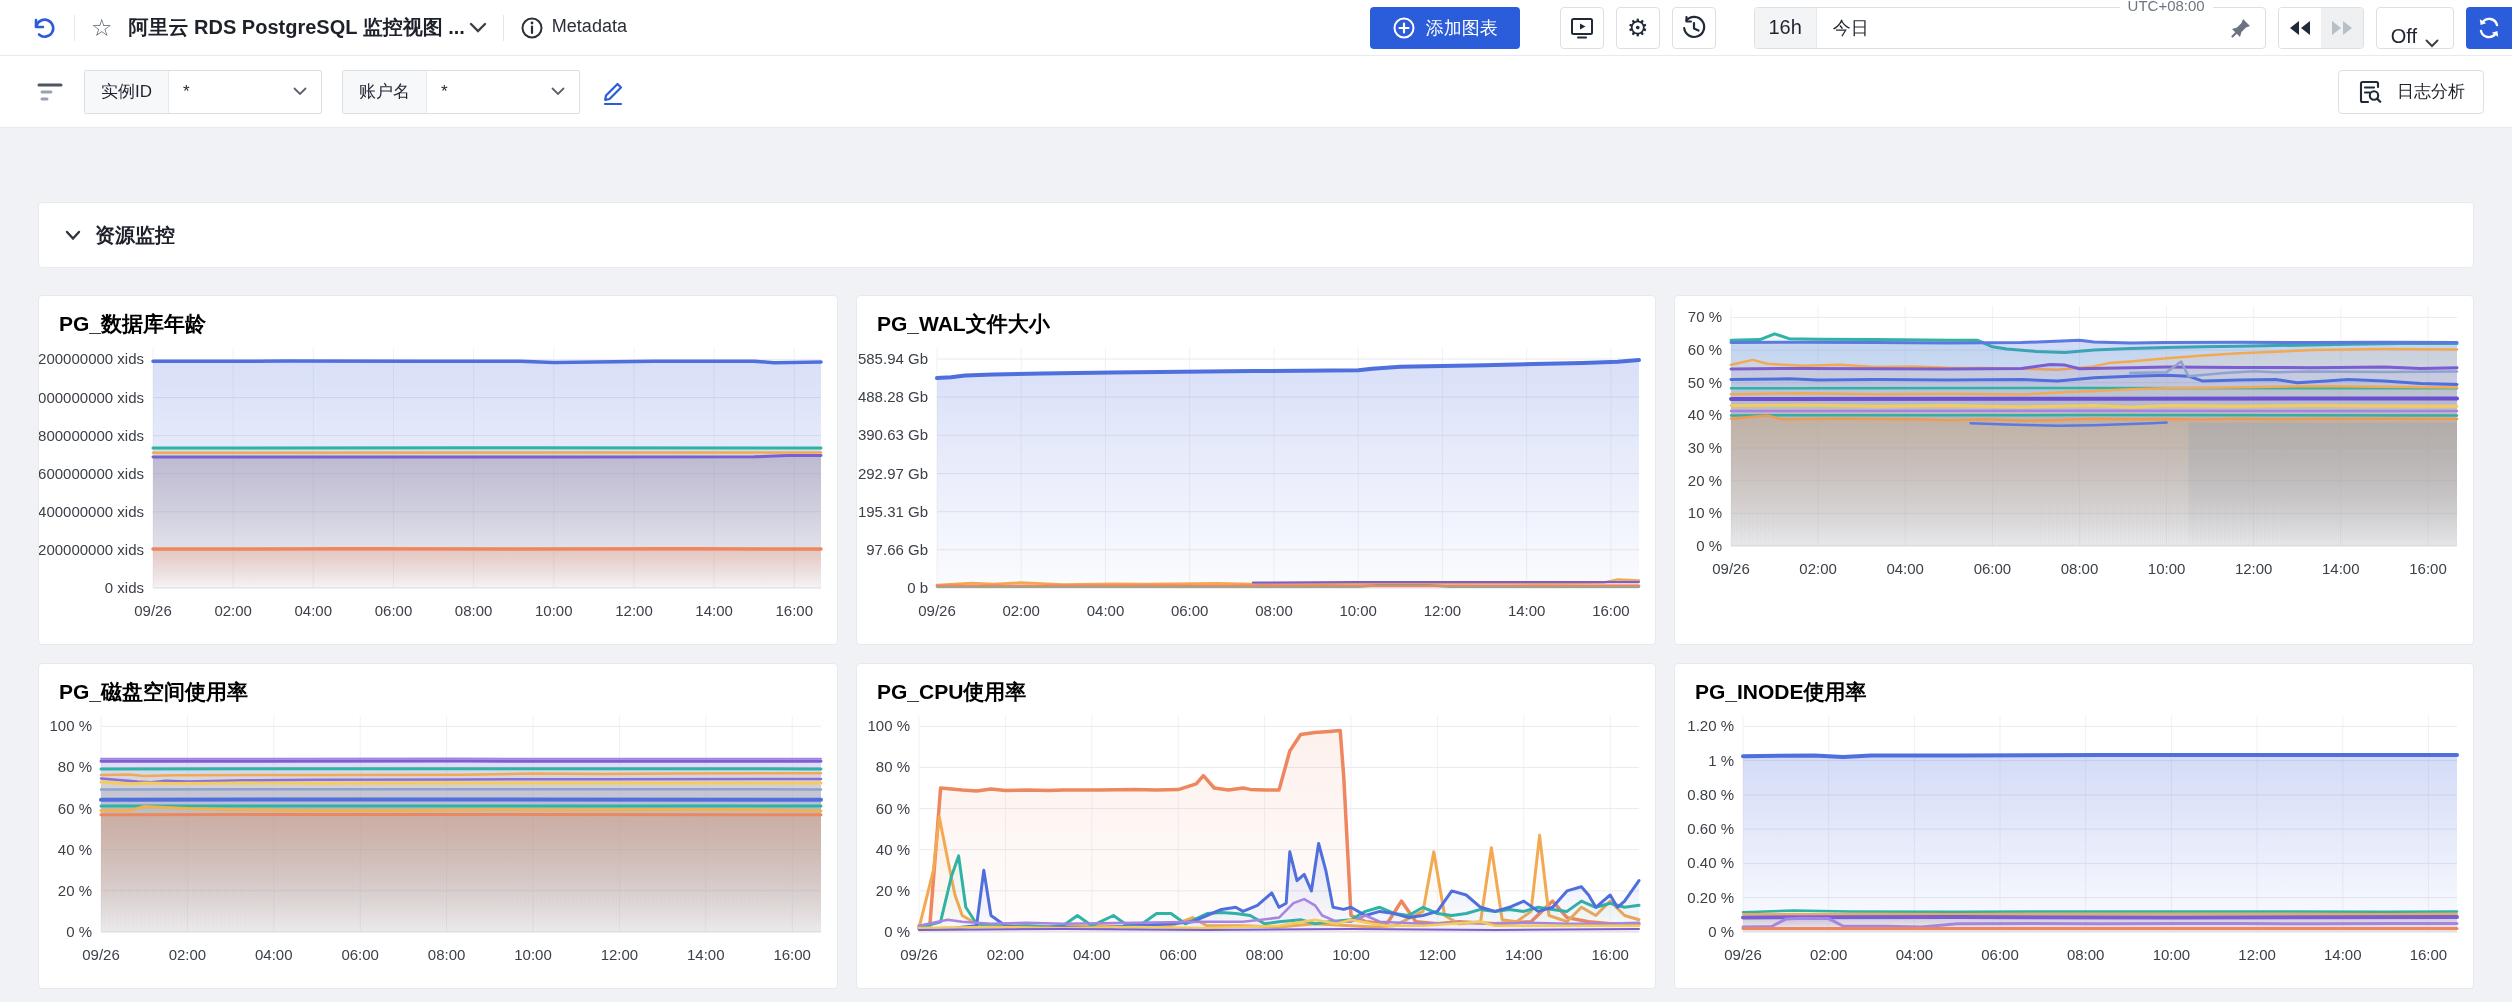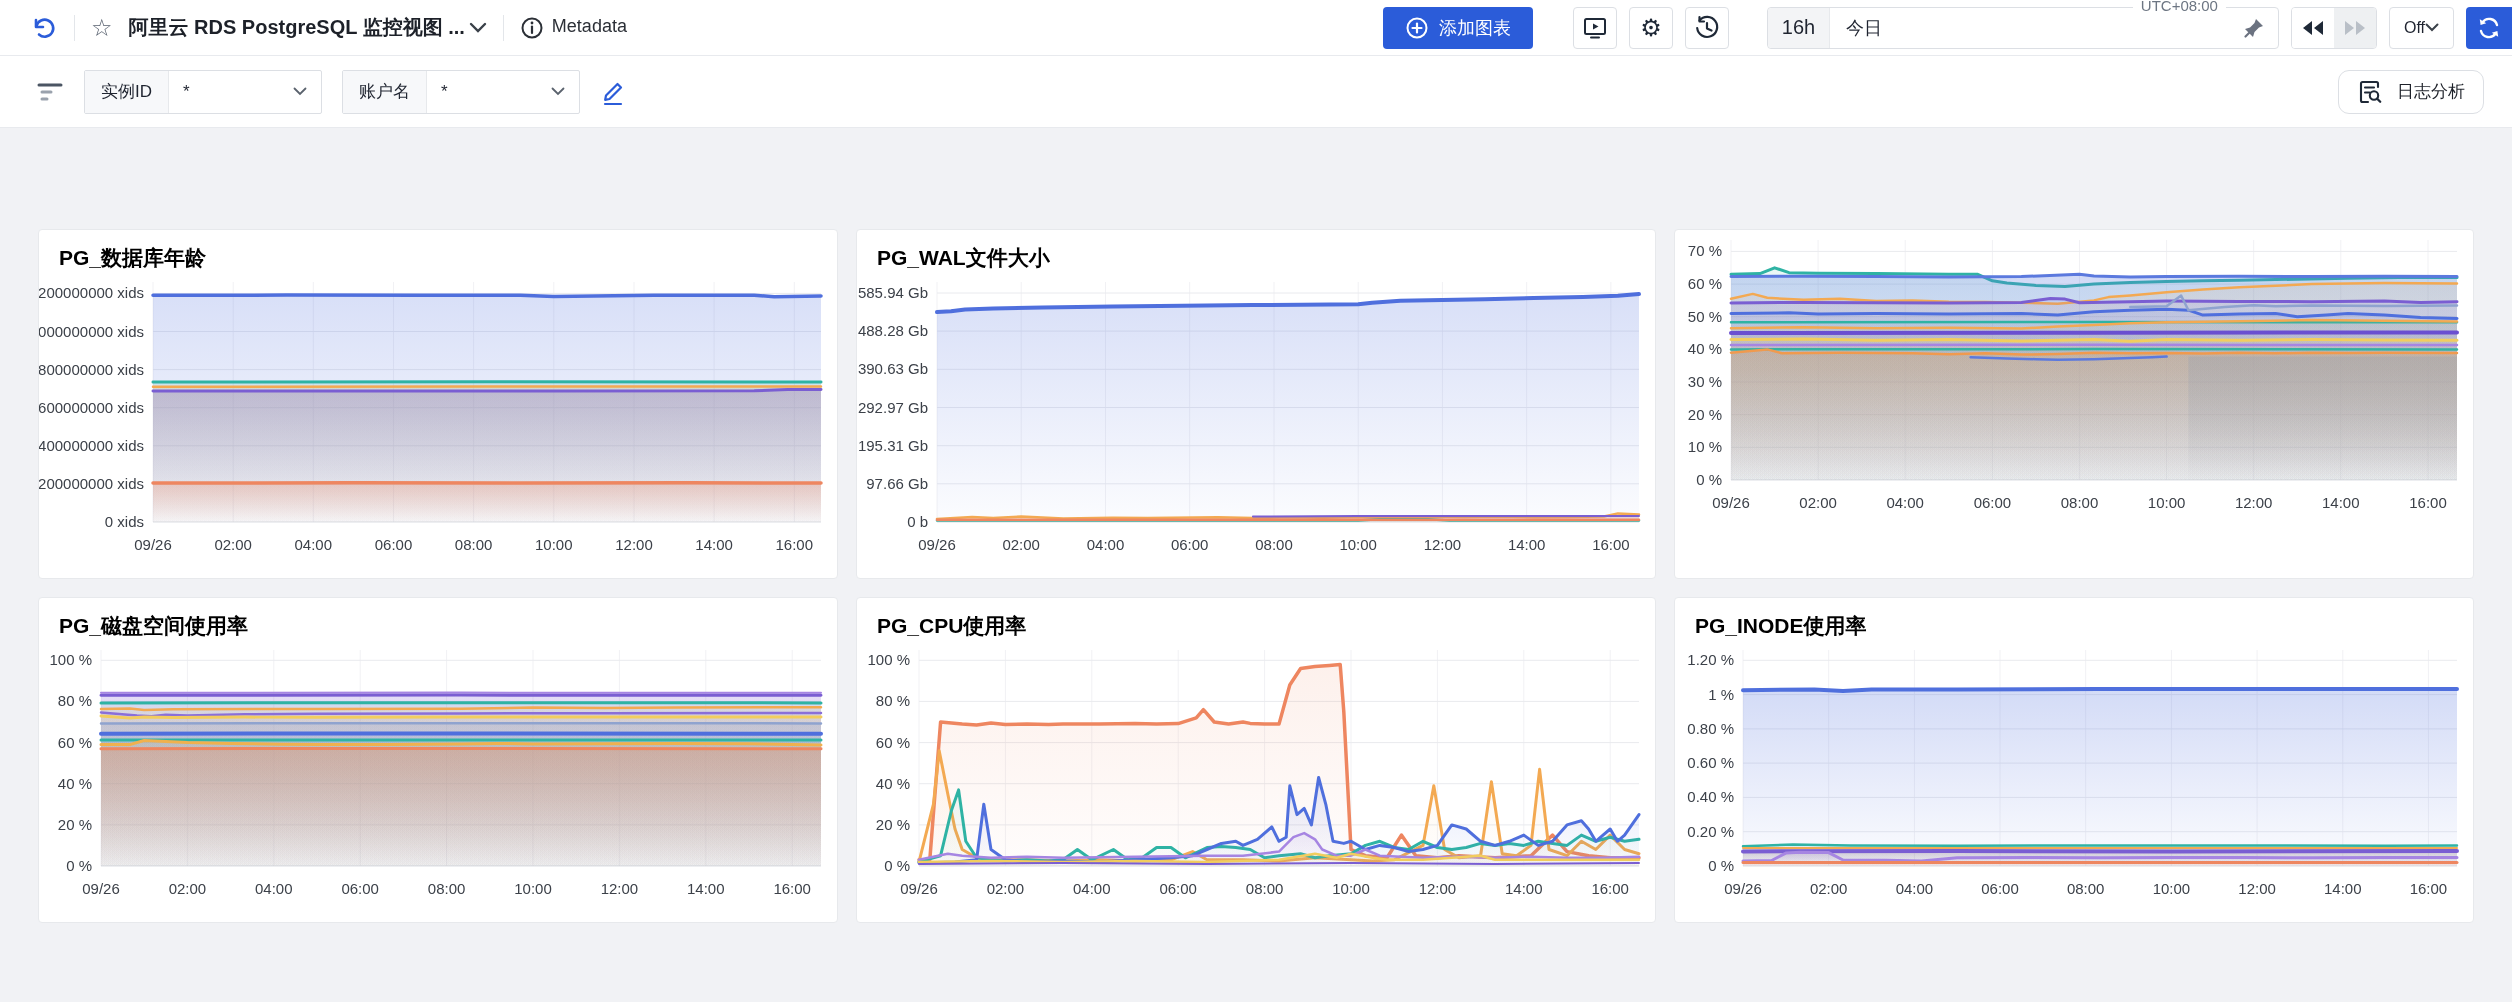--- a/index.html
+++ b/index.html
@@ -35,32 +35,32 @@
   }
   .time-chip { width:62px; align-self:stretch; background:#f3f4f6; border-right:1px solid #e7e9ec;
     display:flex; align-items:center; justify-content:center; font-size:20px; color:#1f2430; border-radius:4px 0 0 4px; cursor:pointer; }
   .time-label { padding:0 16px; font-size:18px; color:#1f2430; flex:1 1 auto; cursor:pointer; }
   .tz-legend { position:absolute; top:-11px; right:52px; background:#fff; padding:0 8px; font-size:15px; color:#6d7683; }
   .pin-wrap { padding-right:12px; display:flex; align-items:center; cursor:pointer; }
   .step-group { height:42px; border:1px solid #dcdfe4; border-radius:4px; display:flex; overflow:hidden; }
   .step-btn { width:42px; display:flex; align-items:center; justify-content:center; cursor:pointer; background:#fff; border:none; }
   .step-btn.disabled { background:#eef0f2; cursor:default; }
   .off-btn { height:42px; border:1px solid #dcdfe4; border-radius:4px; background:#fff; padding:0 14px;
-    display:flex; align-items:center; font-size:16px; color:#1f2430; cursor:pointer; }
+    display:flex; align-items:flex-end; gap:8px; font-size:20px; color:#1f2430; cursor:pointer; }
   .refresh-btn { width:46px; height:42px; background:#2b5cd9; border:none; border-radius:4px 0 0 4px;
     display:flex; align-items:center; justify-content:center; cursor:pointer; }
   
   .filterbar {
     height:72px; background:#fff; border-bottom:1px solid #e8eaee;
     display:flex; align-items:center; gap:20px; padding:0 28px 0 36px;
   }
   .sel-group { height:44px; border:1px solid #dcdfe4; border-radius:2px; display:flex; align-items:stretch; background:#fff; }
   .sel-label { background:#f7f8fa; border-right:1px solid #e7e9ec; display:flex; align-items:center; padding:4px 16px; font-size:17px; color:#1f2430; }
   .sel-value { width:152px; display:flex; align-items:center; justify-content:space-between; padding:0 14px; font-size:17px; color:#1f2430; cursor:pointer; }
-  .log-btn { margin-left:auto; height:44px; border:1px solid #dcdfe4; border-radius:11px; background:#fff;
+  .log-btn { margin-left:auto; height:44px; border:1px solid #dcdfe4; border-radius:4px; background:#fff;
     display:flex; align-items:center; gap:14px; padding:0 18px; font-size:17px; color:#1d2129; cursor:pointer; }
   
   .content { padding:74px 38px 0 38px; }
   .section-card {
     background:#fff; border:1px solid #e7e9ec; border-radius:4px; height:66px;
     display:flex; align-items:center; gap:14px; padding:0 26px; cursor:pointer;
   }
   .section-title { font-size:20px; font-weight:700; color:#1d2129; }
   .charts { margin-top:27px; display:grid; grid-template-columns:repeat(3,1fr); gap:18px; }
   .chart-card { background:#fff; border:1px solid #e7e9ec; border-radius:4px; overflow:hidden; }
@@ -218,20 +218,26 @@
       <line x1="8" y1="13.5" x2="12.5" y2="13.5" stroke="#1f2937" stroke-width="2.1" stroke-linecap="round"></line>
       <circle cx="17" cy="16.5" r="4.2" fill="none" stroke="#1f2937" stroke-width="2.1"></circle>
       <line x1="20.2" y1="19.8" x2="23.2" y2="22.8" stroke="#1f2937" stroke-width="2.3" stroke-linecap="round"></line>
     </svg>
     <span>日志分析</span>
   </button>
 </div>
 
 <div class="content">
 
+  <div class="section-card">
+    <svg width="16" height="11" viewBox="0 0 16 11">
+      <polyline points="2,2 8,8.5 14,2" fill="none" stroke="#30363d" stroke-width="2.4" stroke-linecap="round"></polyline>
+    </svg>
+    <span class="section-title">资源监控</span>
+  </div>
 
   <div class="charts row1">
     <div class="chart-card">
       <div class="chart-title">PG_数据库年龄</div>
       <div class="plot">
           <svg width="798" height="302" viewBox="0 0 798 302">
             <defs>
               <linearGradient id="g0_0" x1="0" y1="0" x2="0" y2="1">
                 <stop offset="0" stop-color="#4f6fdd" stop-opacity="0.22"></stop>
                 <stop offset="1" stop-color="#4f6fdd" stop-opacity="0.02"></stop>

